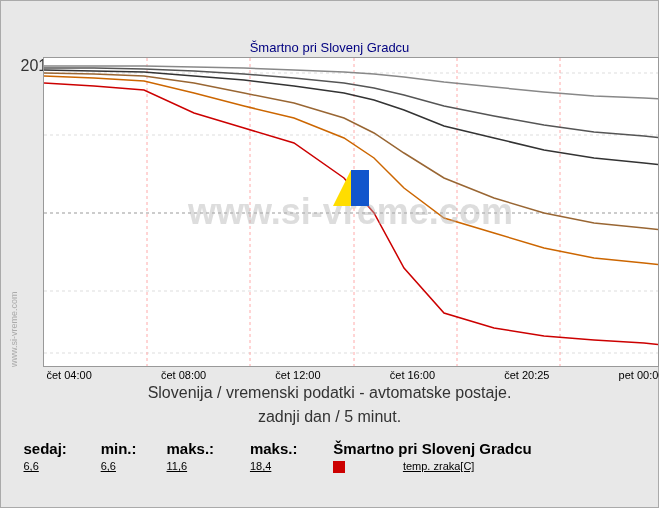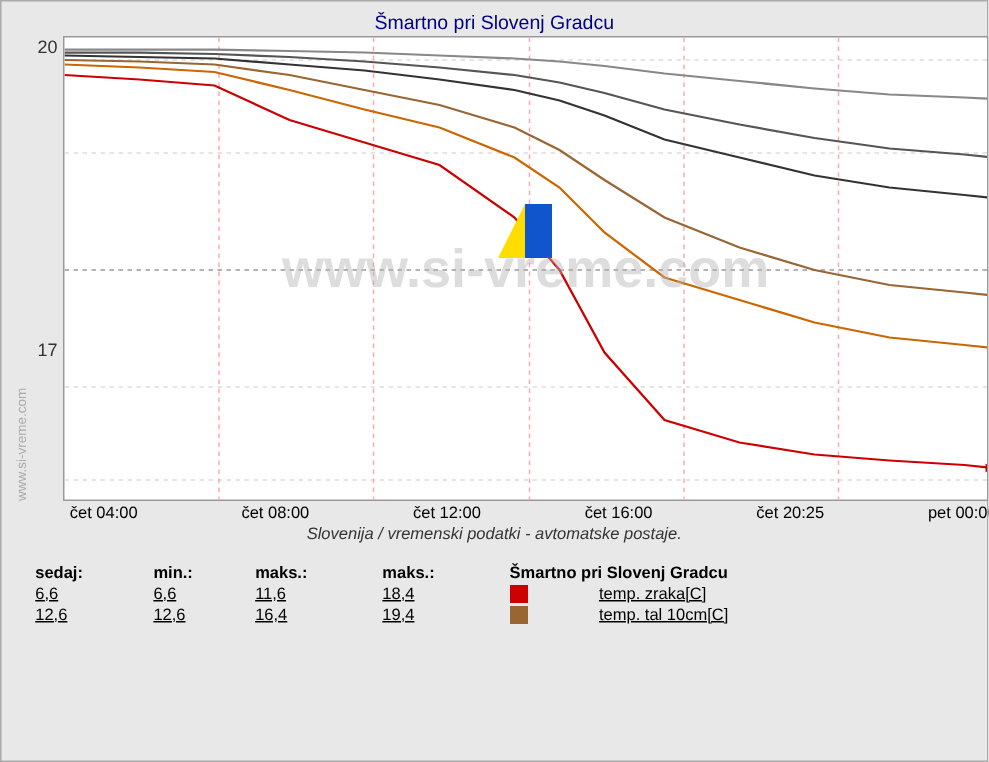--- a/index.html
+++ b/index.html
@@ -12,20 +12,21 @@
       overflow: hidden;
     }
     .outer {
       width: 659px;
       height: 508px;
       background: #e8e8e8;
       border: 1px solid #aaa;
       display: flex;
       flex-direction: column;
       align-items: center;
+      justify-content: center;
     }
     .chart-title {
       text-align: center;
       font-size: 13px;
       color: #000080;
       margin-top: 6px;
       margin-bottom: 2px;
     }
     .chart-area {
       position: relative;
@@ -50,34 +51,33 @@
     .logo-icon {
       position: absolute;
       left: 50%;
       top: 42%;
       transform: translate(-50%, -50%);
       width: 36px;
       height: 36px;
       z-index: 11;
     }
     .subtitle {
-      font-size: 11px;
+      font-size: 16px;
       color: #333;
       text-align: center;
       margin-top: 0;
       line-height: 1.5;
-      font-style: italic;
     }
     .data-table {
       width: 620px;
       margin-top: 6px;
       border-collapse: collapse;
     }
     .data-table th {
-      font-size: 11px;
+      font-size: 15px;
       font-weight: bold;
       text-align: left;
       padding: 1px 4px;
       color: #000;
       white-space: nowrap;
     }
     .data-table td {
       font-size: 11px;
       padding: 1px 4px;
       color: #000;
@@ -86,24 +86,24 @@
     }
     .legend-color {
       display: inline-block;
       width: 12px;
       height: 12px;
       margin-right: 3px;
       vertical-align: middle;
     }
     .y-labels {
       display: flex;
-      flex-direction: column;
+      flex-direction: row;
       justify-content: space-between;
       height: 310px;
-      font-size: 12px;
+      font-size: 16px;
       color: #333;
       padding-right: 4px;
       text-align: right;
       width: 22px;
     }
     .table-wrapper {
       width: 620px;
       margin: 0 auto;
       margin-top: 4px;
     }
@@ -173,20 +173,21 @@
   <div style="display:flex; flex-direction:row; width:618px; margin-left:52px; justify-content:space-between; margin-top:2px;">
     <span>čet 04:00</span>
     <span>čet 08:00</span>
     <span>čet 12:00</span>
     <span>čet 16:00</span>
     <span>čet 20:25</span>
     <span>pet 00:00</span>
   </div>
 
   <div class="subtitle">Slovenija / vremenski podatki - avtomatske postaje.</div>
+  <div class="subtitle">zadnji dan / 5 minut.</div>
 
   <div class="table-wrapper">
     <table class="data-table">
       <thead>
         <tr>
           <th>sedaj:</th>
           <th>min.:</th>
           <th>maks.:</th>
           <th>maks.:</th>
           <th colspan="2">Šmartno pri Slovenj Gradcu</th>
@@ -196,26 +197,16 @@
       <tr>
       <td>6,6</td>
       <td>6,6</td>
       <td>11,6</td>
       <td>18,4</td>
       <td>
         <span class="legend-color" style="background:#cc0000; display:inline-block; width:12px; height:12px;"></span>
       </td>
       <td>temp. zraka[C]</td>
     </tr>
-          <tr>
-      <td>12,6</td>
-      <td>12,6</td>
-      <td>16,4</td>
-      <td>19,4</td>
-      <td>
-        <span class="legend-color" style="background:#996633; display:inline-block; width:12px; height:12px;"></span>
-      </td>
-      <td>temp. tal 10cm[C]</td>
-    </tr>
         </tbody>
     </table>
   </div>
 </div>
 
 </body></html>

